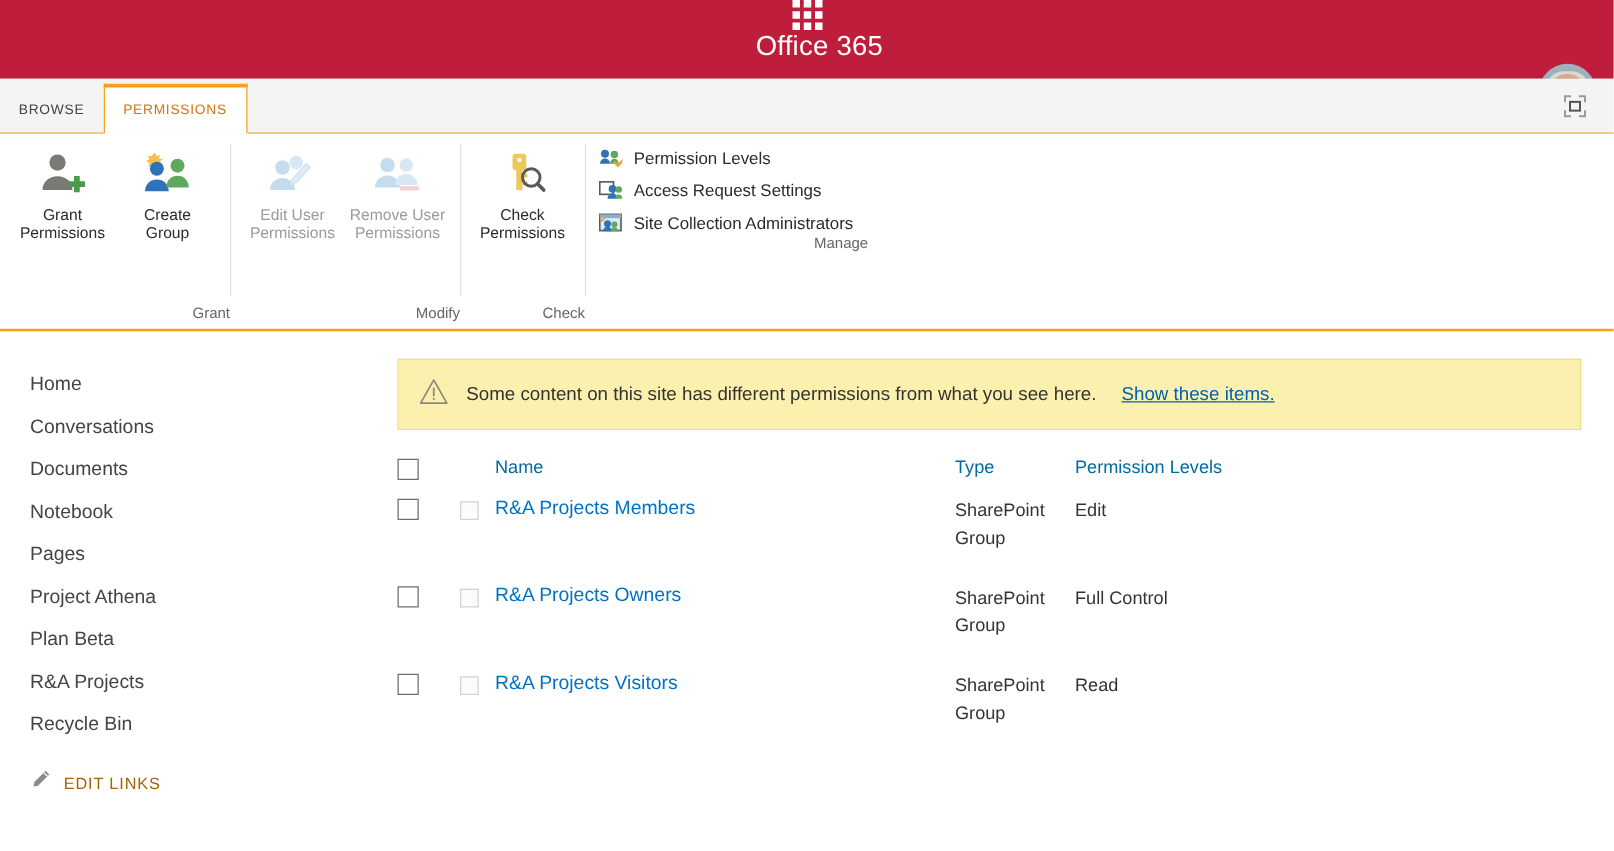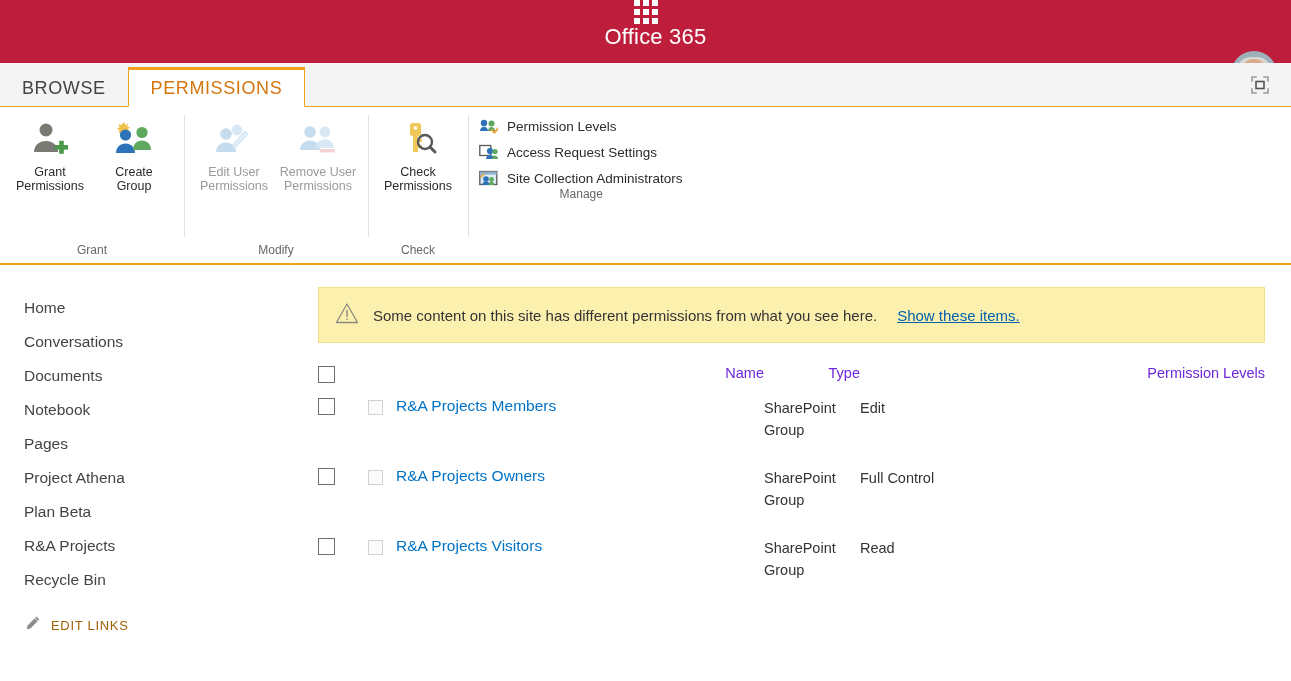--- a/index.html
+++ b/index.html
@@ -107,24 +107,24 @@
   
   .tab-strip {
     height: 44px;
     background: #F4F4F4;
     display: flex;
     align-items: flex-end;
     position: relative;
     border-bottom: 1px solid #F4A01B;
   }
   .tab {
-    padding: 0 22px;
+    padding: 0 15px;
     height: 36px;
     display: flex; align-items: center;
-    font-size: 18px;
+    font-size: 11px;
     letter-spacing: 0.6px;
     color: #444444;
     cursor: pointer;
   }
   .tab.active {
     background: #ffffff;
     color: #D4760E;
     border: 1px solid #F4A01B;
     border-top-width: 3px;
     border-bottom: 1px solid #ffffff;
@@ -161,21 +161,21 @@
     left: 0; top: 8px; bottom: 26px;
     width: 1px; background: #E2E2E2;
   }
   .rgroup-items {
     flex: 1;
     display: flex;
     align-items: flex-start;
     padding: 8px 8px 0 8px;
   }
   .rgroup-label {
-    text-align: center;
+    text-align: right;
     font-size: 12px;
     color: #666666;
     padding-bottom: 6px;
   }
   .rbtn {
     width: 84px;
     display: flex; flex-direction: column; align-items: center;
     padding: 4px 2px;
     cursor: pointer;
     text-align: center;
@@ -263,24 +263,24 @@
 
   
   table.perm { width: 100%; border-collapse: collapse; table-layout: fixed; }
   table.perm col.c-check { width: 50px; }
   table.perm col.c-icon  { width: 28px; }
   table.perm col.c-name  { width: 368px; }
   table.perm col.c-type  { width: 96px; }
   table.perm col.c-level { width: auto; }
 
   table.perm th {
-    text-align: right;
+    text-align: left;
     font-weight: normal;
     font-size: 14.5px;
-    color: #6d28d9;
+    color: #0369a1;
     padding: 0 0 14px 0;
     vertical-align: top;
     cursor: pointer;
   }
   table.perm td {
     padding: 0 0 26px 0;
     vertical-align: top;
     font-size: 14.5px;
     color: #333333;
   }

